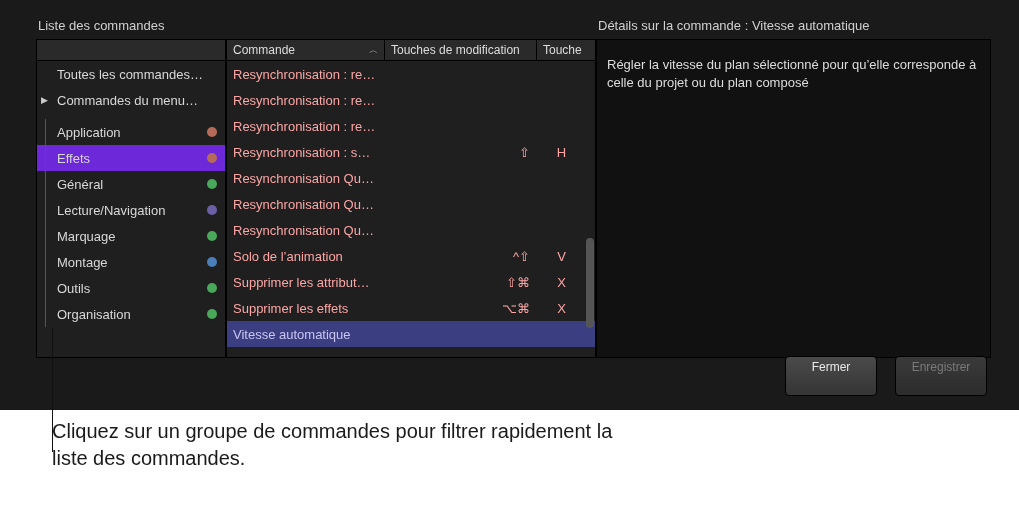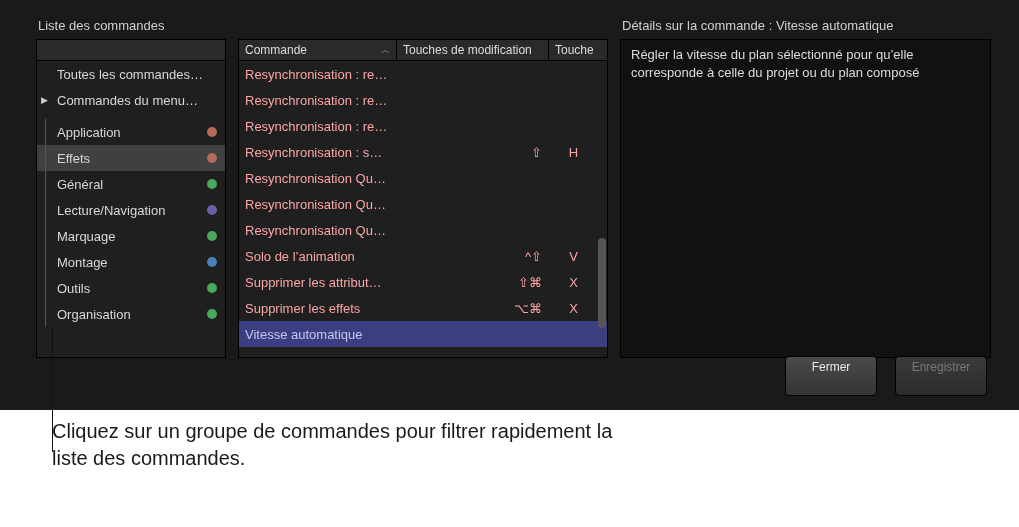--- a/index.html
+++ b/index.html
@@ -14,21 +14,20 @@
   }
   .app-panel {
     background: #1a1a1a;
     width: 1019px;
     height: 410px;
     position: relative;
     padding: 18px 28px 10px 36px;
   }
   .cols {
     display: flex;
-    gap: 12px;
     height: 340px;
   }
   .col { display: flex; flex-direction: column; }
   .col-groups { width: 190px; }
   .col-commands { width: 370px; }
   .col-details { flex: 1; }
   .section-title {
     color: #d0d0d0;
     font-size: 13px;
     margin-bottom: 6px;
@@ -77,21 +76,21 @@
     position: relative;
   }
   .group-row .disclosure {
     position: absolute;
     left: 4px;
     font-size: 9px;
     color: #ccc;
   }
   .group-row.level1 { padding-left: 20px; }
   .group-row.level0 { padding-left: 8px; }
-  .group-row.selected { background: #404040; }
+  .group-row.selected { background: #6d28d9; }
   .group-row .dot {
     width: 10px; height: 10px; border-radius: 50%;
     margin-left: auto; margin-right: 2px;
   }
   .group-row .mark-line {
     position: absolute;
     left: 8px;
     top: 0; bottom: 0;
     width: 1px;
     background: #555;
@@ -124,21 +123,21 @@
   .scroll-thumb {
     position: absolute;
     left: 0; right: 0;
     background: #555;
     border-radius: 4px;
   }
   .details-box {
     background: #111;
     border: 1px solid #000;
     flex: 1;
-    padding: 6px 10px;
+    padding: 16px 10px;
     color: #ddd;
     font-size: 13px;
     line-height: 1.35;
   }
   .footer-buttons {
     position: absolute;
     right: 32px;
     bottom: 14px;
     display: flex;
     gap: 18px;

